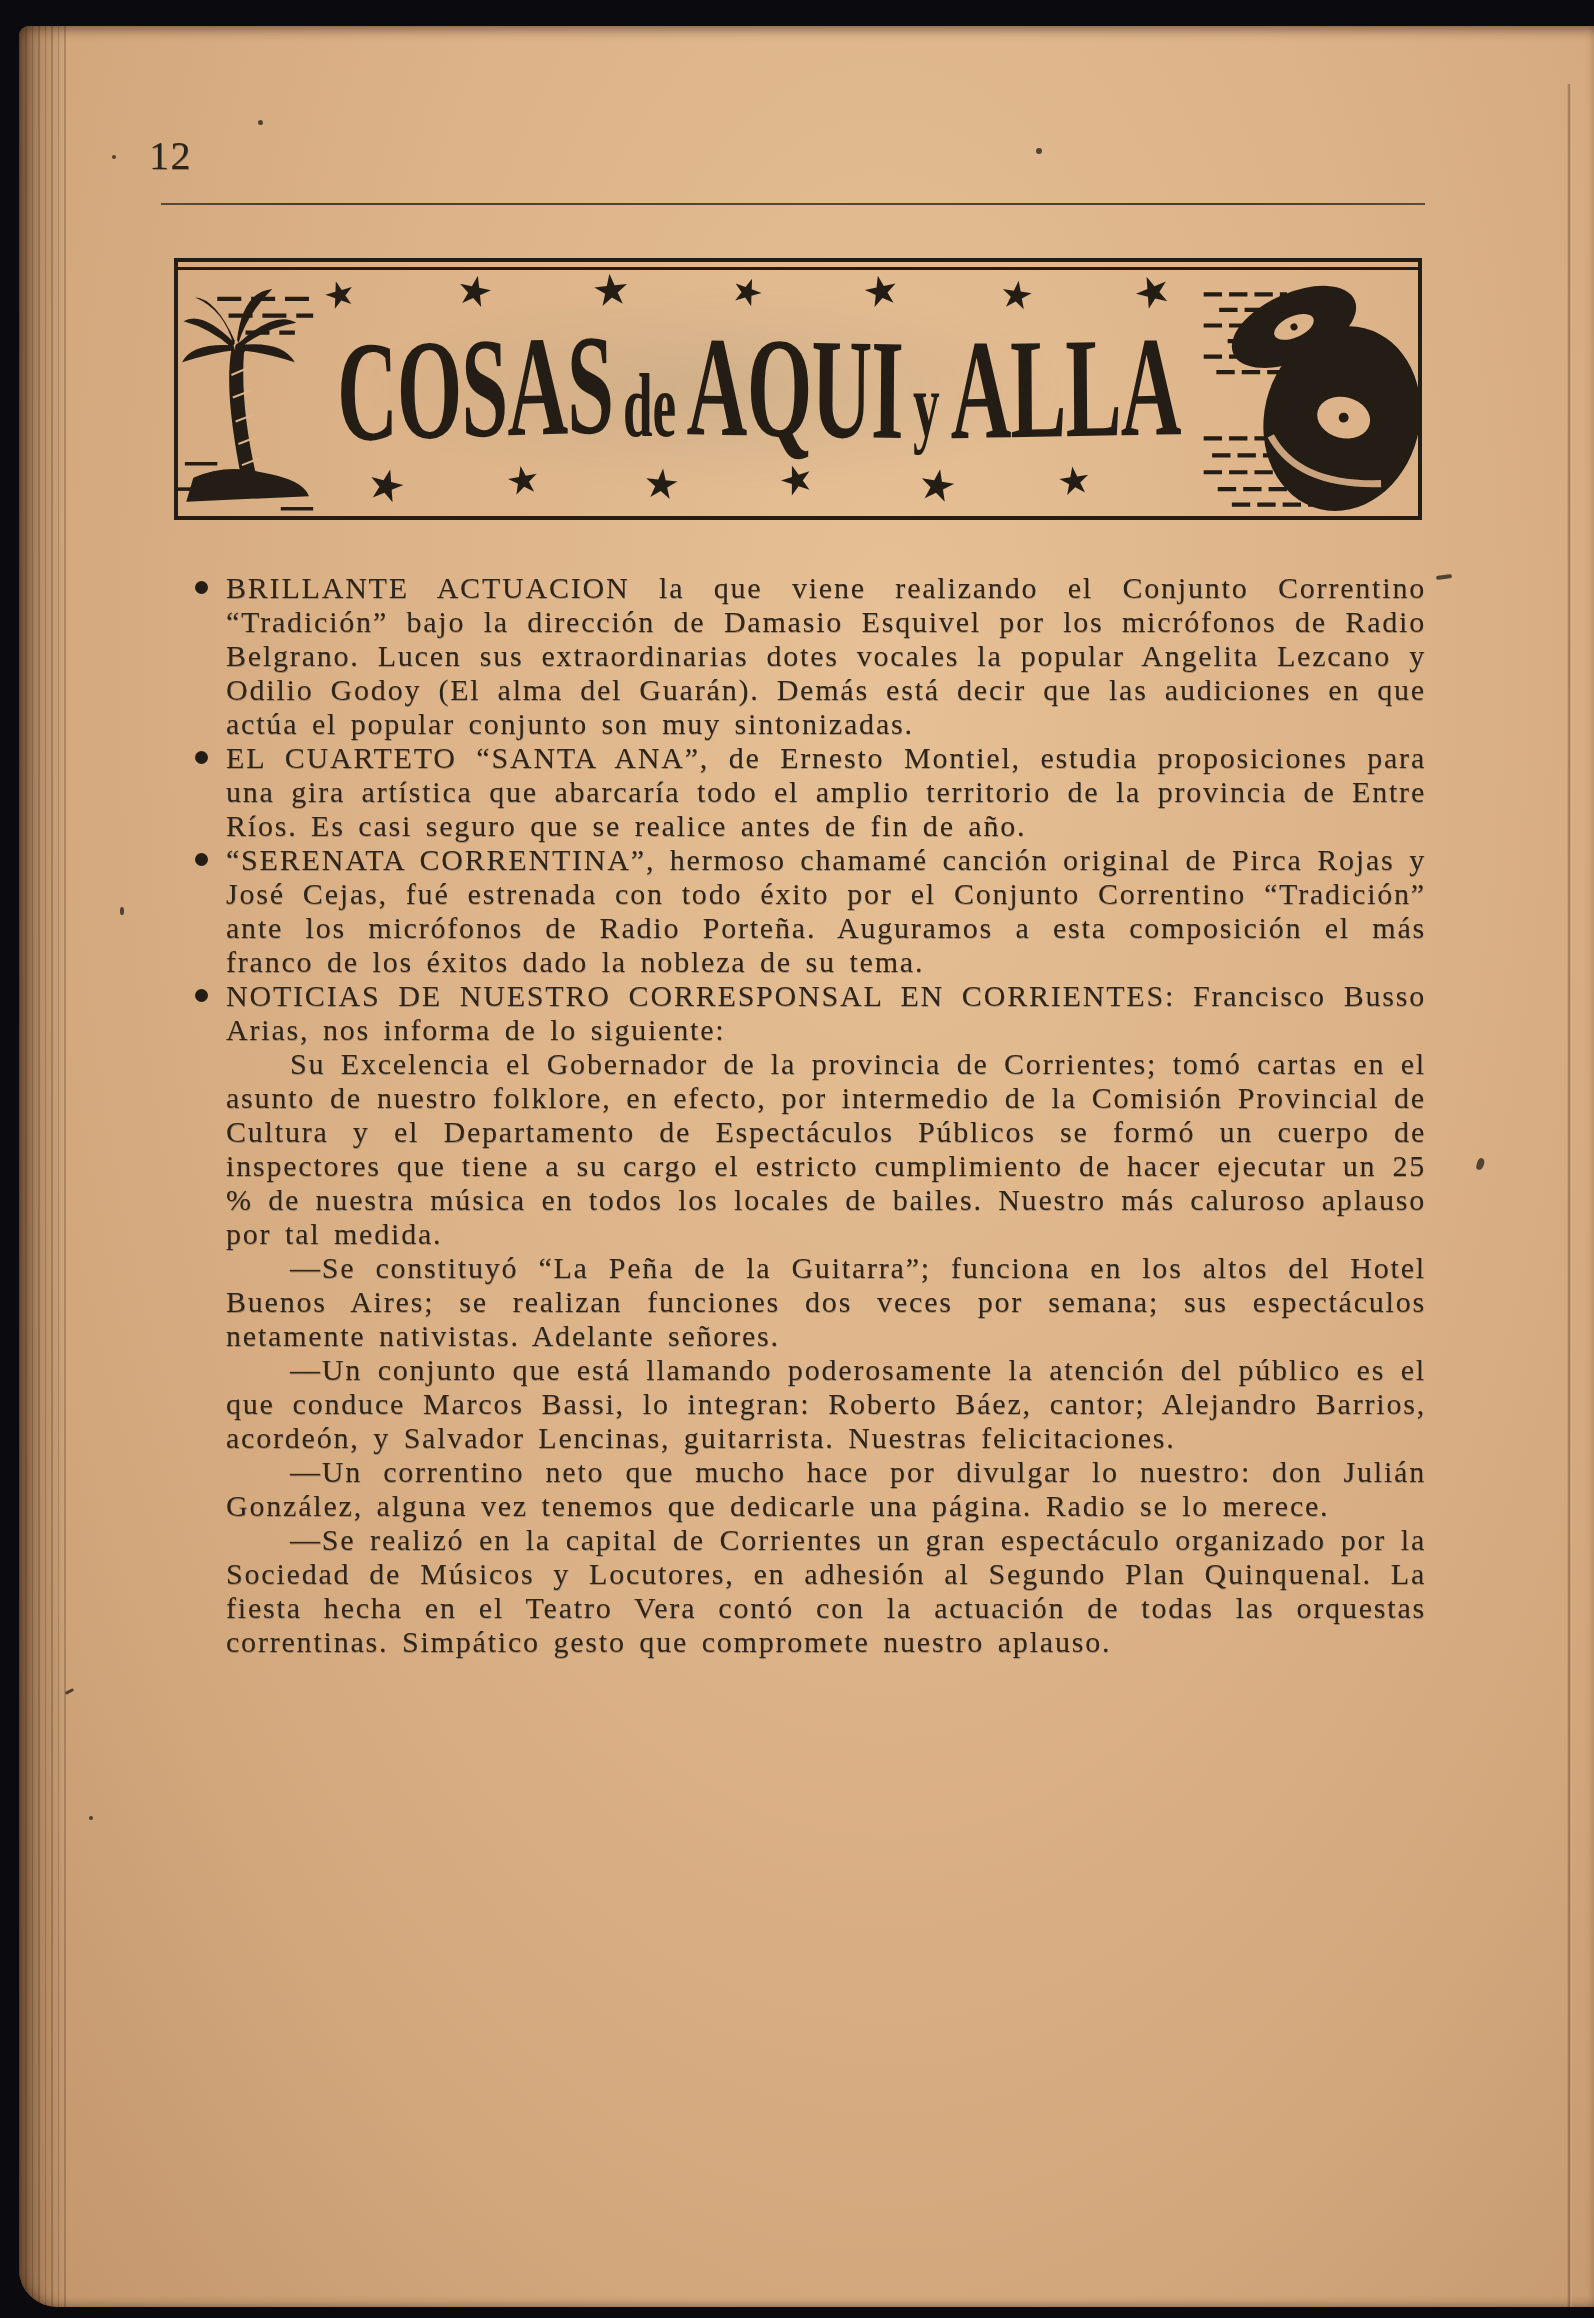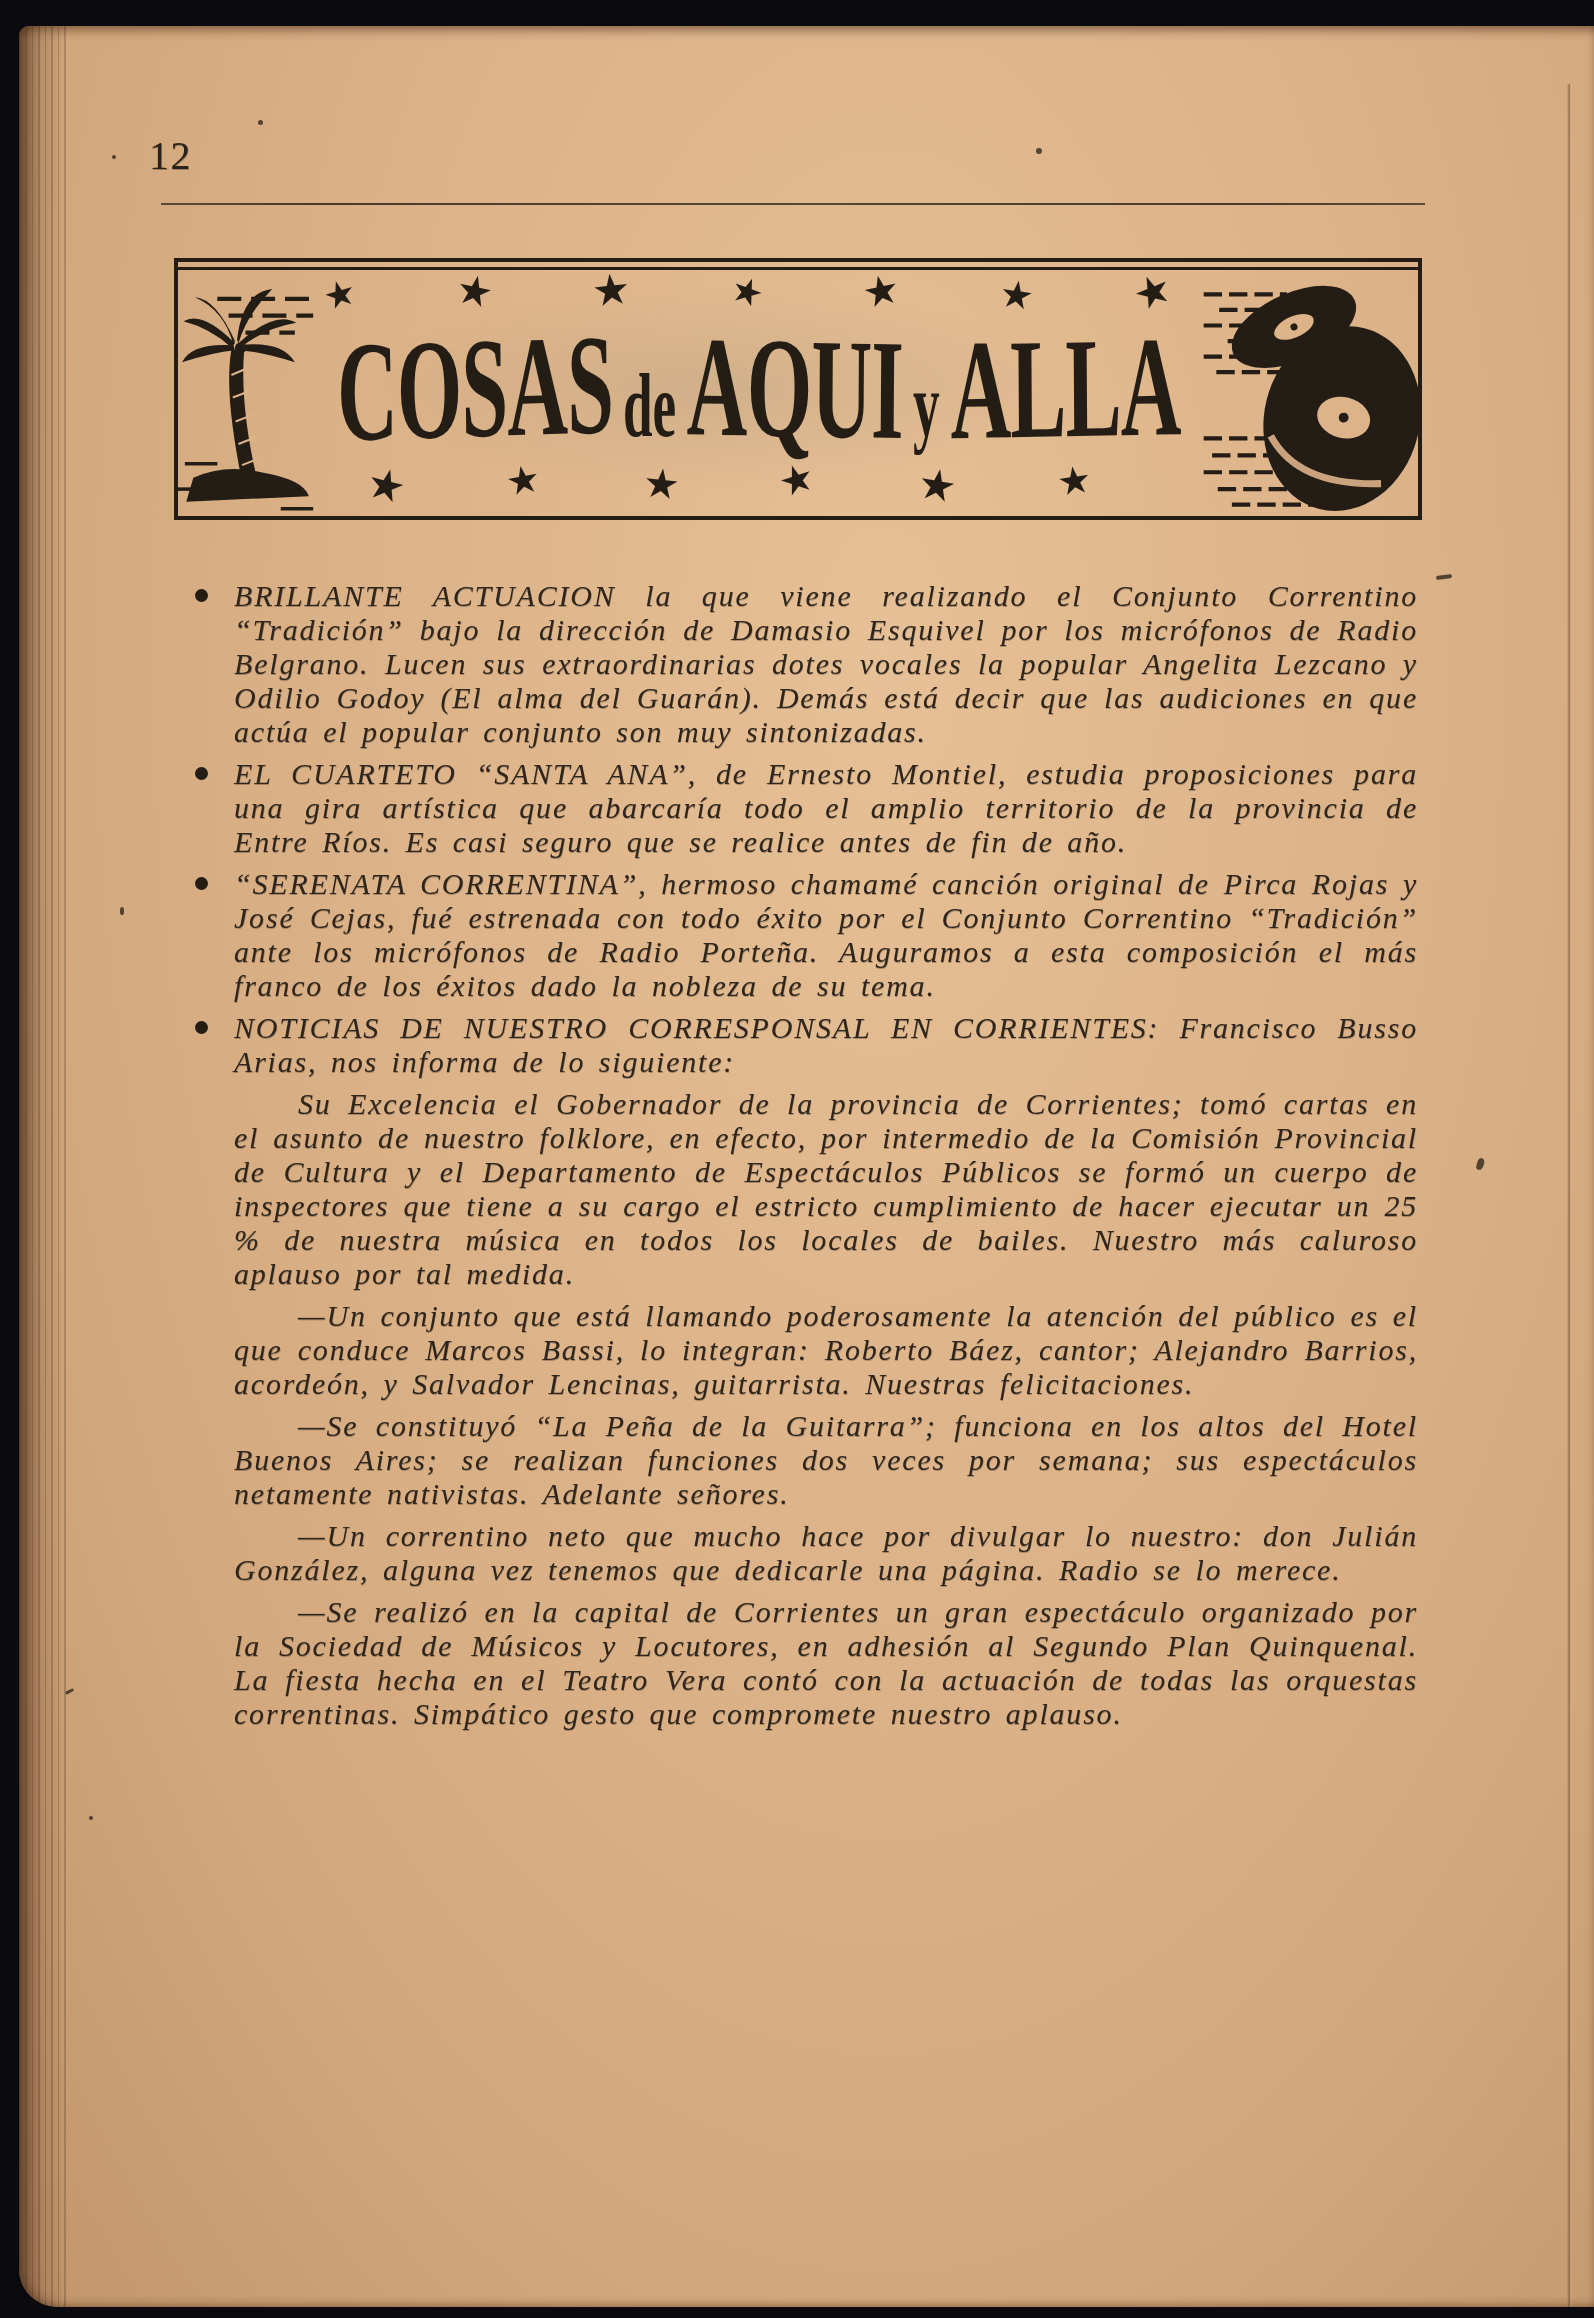--- a/index.html
+++ b/index.html
@@ -96,21 +96,21 @@
   .title-line .t-big:nth-child(1){transform:rotate(-1deg);}
   .title-line .t-big:nth-child(3){transform:rotate(.6deg);}
   .title-line .t-big:nth-child(5){transform:rotate(-.6deg);}
   
   .articles{
     position:absolute;left:175px;top:545px;width:1232px;
     font-size:30px;line-height:34px;color:#2e261d;
     text-align:justify;letter-spacing:1.8px;word-spacing:4.3px;
   }
   .article{position:relative;padding-left:32px;margin:0;}
-  .article p{margin:8px;text-shadow:0.4px 0.7px 0 rgba(46,38,29,.32);font-style:italic;}
+  .article p{margin:0;text-shadow:0.4px 0.7px 0 rgba(46,38,29,.32);}
   .article .dot{
     position:absolute;left:1.4px;top:10px;width:13px;height:13px;
     background:#241d15;border-radius:50%;
   }
   .article.indent p{text-indent:64px;}
   
   .speck{position:absolute;background:#241d15;border-radius:50%;opacity:.75;}
 </style>
 </head>
 <body>
@@ -226,24 +226,24 @@
         <p>“SERENATA CORRENTINA”, hermoso chamamé canción original de Pirca Rojas y José Cejas, fué estrenada con todo éxito por el Conjunto Correntino “Tradición” ante los micrófonos de Radio Porteña. Auguramos a esta composición el más franco de los éxitos dado la nobleza de su tema.</p>
       </div>
       <div class="article bullet">
         <span class="dot"></span>
         <p>NOTICIAS DE NUESTRO CORRESPONSAL EN CORRIENTES: Francisco Busso Arias, nos informa de lo siguiente:</p>
       </div>
       <div class="article indent">
         <p>Su Excelencia el Gobernador de la provincia de Corrientes; tomó cartas en el asunto de nuestro folklore, en efecto, por intermedio de la Comisión Provincial de Cultura y el Departamento de Espectáculos Públicos se formó un cuerpo de inspectores que tiene a su cargo el estricto cumplimiento de hacer ejecutar un 25 % de nuestra música en todos los locales de bailes. Nuestro más caluroso aplauso por tal medida.</p>
       </div>
       <div class="article indent">
+        <p>—Se constituyó “La Peña de la Guitarra”; funciona en los altos del Hotel Buenos Aires; se realizan funciones dos veces por semana; sus espectáculos netamente nativistas. Adelante señores.</p>
+      </div>
+      <div class="article indent">
         <p>—Un conjunto que está llamando poderosamente la atención del público es el que conduce Marcos Bassi, lo integran: Roberto Báez, cantor; Alejandro Barrios, acordeón, y Salvador Lencinas, guitarrista. Nuestras felicitaciones.</p>
-      </div>
-      <div class="article indent">
-        <p>—Se constituyó “La Peña de la Guitarra”; funciona en los altos del Hotel Buenos Aires; se realizan funciones dos veces por semana; sus espectáculos netamente nativistas. Adelante señores.</p>
       </div>
       <div class="article indent">
         <p>—Un correntino neto que mucho hace por divulgar lo nuestro: don Julián González, alguna vez tenemos que dedicarle una página. Radio se lo merece.</p>
       </div>
       <div class="article indent">
         <p>—Se realizó en la capital de Corrientes un gran espectáculo organizado por la Sociedad de Músicos y Locutores, en adhesión al Segundo Plan Quinquenal. La fiesta hecha en el Teatro Vera contó con la actuación de todas las orquestas correntinas. Simpático gesto que compromete nuestro aplauso.</p>
       </div>
     </div>
 
     <div class="speck" style="left:93px;top:129px;width:4.3px;height:4.3px;"></div>

